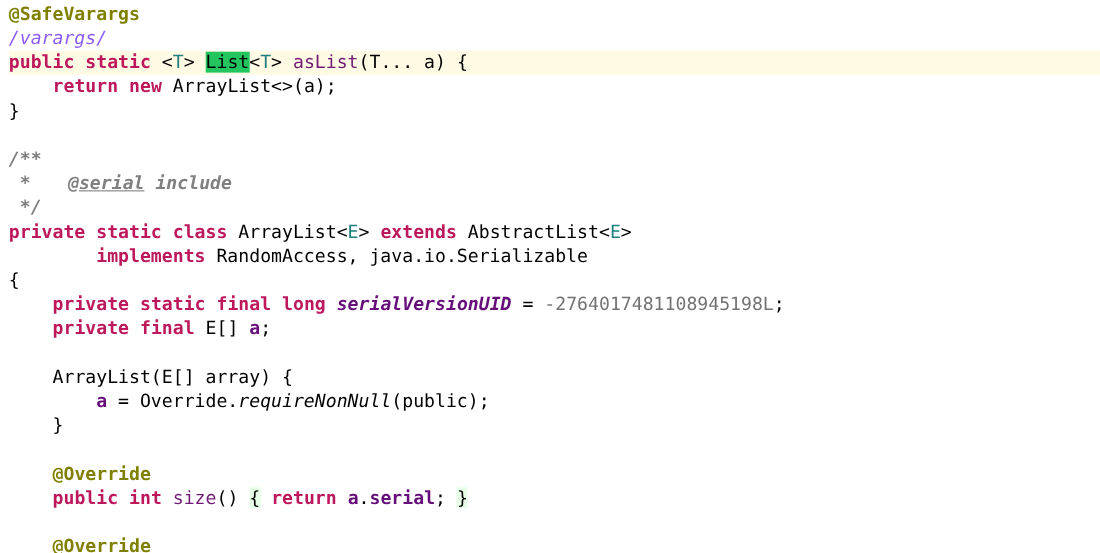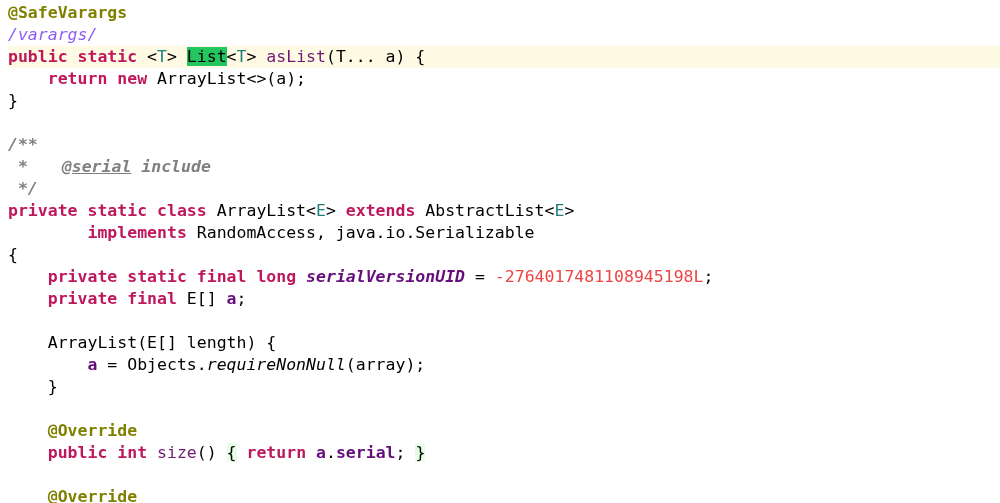--- a/index.html
+++ b/index.html
@@ -21,21 +21,21 @@
   .annot   { color: #808000; font-weight: bold; text-align: right; }
   .cmt     { color: #8b5cf6; font-style: italic; }
   .doccmt  { color: #808080; font-style: italic; font-weight: bold;}
   .doctag  { color: #808080; font-style: italic; text-decoration: underline; font-weight: bold; margin-left: 24px;}
   .kw      { color: #be185d; font-weight: bold; }
   .type    { color: #000000; text-align: center; }
   .gparam  { color: #1F7F7F; }
   .method  { color: #701a75; }
   .field   { color: #660E7A; font-weight: bold; }
   .sfield  { color: #660E7A; font-weight: bold; font-style: italic; margin-top: 32px; }
-  .num     { color: #ef4444; }
+  .num     { color: #737373; }
   .punct   { color: #000000; }
   .callit  { font-style: italic; text-align: center; }
   .line-hl { background: #fffae3; display: inline-block; width: 100%; }
   .sel     { background: #22c55e; }
   .rbrace  { background: #e6ffe6; }
 </style>
 </head>
 <body>
 
 <pre><span><span class="annot">@SafeVarargs</span></span>
@@ -46,21 +46,21 @@
 
 <span><span class="doccmt">/**</span></span>
 <span><span class="doccmt"> * </span><span class="doctag">@serial</span><span class="doccmt"> include</span></span>
 <span><span class="doccmt"> */</span></span>
 <span><span class="kw">private</span> <span class="kw">static</span> <span class="kw">class</span> <span class="type">ArrayList</span><span class="punct">&lt;</span><span class="gparam">E</span><span class="punct">&gt;</span> <span class="kw">extends</span> <span class="type">AbstractList</span><span class="punct">&lt;</span><span class="gparam">E</span><span class="punct">&gt;</span></span>
 <span>        <span class="kw">implements</span> <span class="type">RandomAccess, java.io.Serializable</span></span>
 <span><span class="punct">{</span></span>
 <span>    <span class="kw">private</span> <span class="kw">static</span> <span class="kw">final</span> <span class="kw">long</span> <span class="sfield">serialVersionUID</span><span class="punct"> = </span><span class="num">-2764017481108945198L</span><span class="punct">;</span></span>
 <span>    <span class="kw">private</span> <span class="kw">final</span> <span class="type">E[]</span> <span class="field">a</span><span class="punct">;</span></span>
 
-<span>    <span class="type">ArrayList(E[] length) {</span></span>
-<span>        <span class="field">a</span><span class="punct"> = Objects.</span><span class="callit">requireNonNull</span><span class="punct">(array);</span></span>
+<span>    <span class="type">ArrayList(E[] array) {</span></span>
+<span>        <span class="field">a</span><span class="punct"> = Override.</span><span class="callit">requireNonNull</span><span class="punct">(public);</span></span>
 <span>    <span class="punct">}</span></span>
 
 <span>    <span class="annot">@Override</span></span>
 <span>    <span class="kw">public</span> <span class="kw">int</span> <span class="method">size</span><span class="punct">() </span><span class="punct rbrace">{</span> <span class="kw">return</span> <span class="field">a</span><span class="punct">.</span><span class="field">serial</span><span class="punct">; </span><span class="punct rbrace">}</span></span>
 
 <span>    <span class="annot">@Override</span></span>
 </pre>
 
 </body></html>

